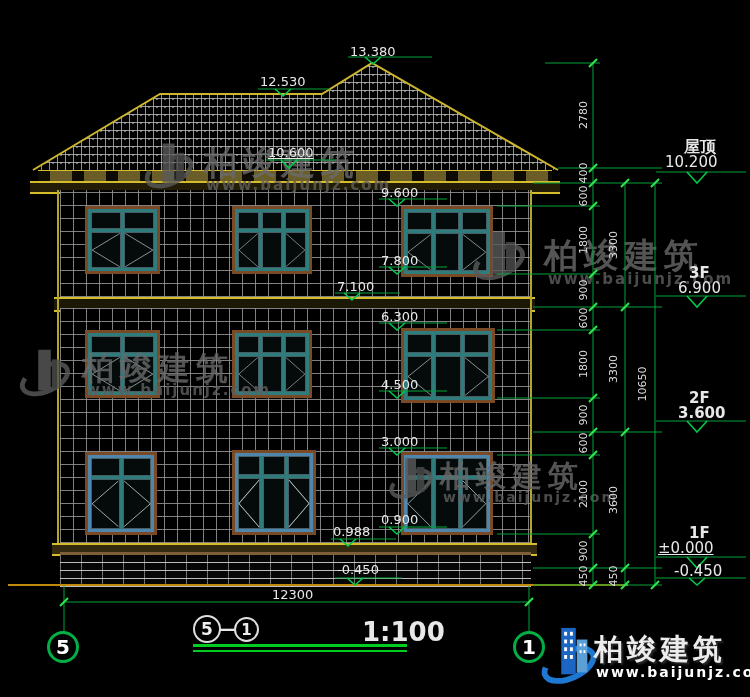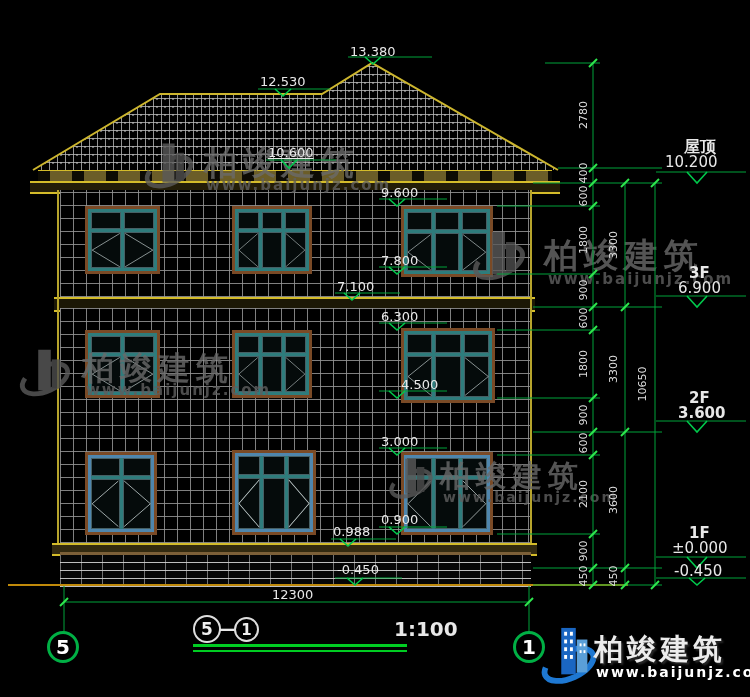--- a/index.html
+++ b/index.html
@@ -405,34 +405,34 @@
     <circle cx="529" cy="647" r="15" fill="none" stroke="#00b045" stroke-width="2"></circle>
   </svg>
 
   <div class="lbl mk" style="left:350px;top:44px;">13.380</div>
   <div class="lbl mk" style="left:260px;top:74px;">12.530</div>
   <div class="lbl mk" style="left:268px;top:145px;text-decoration:underline;">10.600</div>
   <div class="lbl mk" style="left:381px;top:185px;text-align:right;">9.600</div>
   <div class="lbl mk" style="left:381px;top:253px;">7.800</div>
   <div class="lbl mk" style="left:337px;top:279px;">7.100</div>
   <div class="lbl mk" style="left:381px;top:309px;">6.300</div>
-  <div class="lbl mk" style="left:401px;top:377px;">4.500</div>
+  <div class="lbl mk" style="left:381px;top:377px;">4.500</div>
   <div class="lbl mk" style="left:381px;top:434px;">3.000</div>
   <div class="lbl mk" style="left:381px;top:512px;">0.900</div>
   <div class="lbl mk" style="left:333px;top:524px;">0.988</div>
   <div class="lbl mk" style="left:337px;top:562px;">-0.450</div>
 
   <div class="lbl" style="left:684px;top:137px;font-size:16px;font-weight:bold;">屋顶</div>
   <div class="lbl flv" style="left:636px;top:153px;margin-left:29px;">10.200</div>
   <div class="lbl" style="left:689px;top:264px;font-size:15px;font-weight:bold;">3F</div>
   <div class="lbl flv" style="left:678px;top:279px;">6.900</div>
   <div class="lbl" style="left:689px;top:389px;font-size:15px;font-weight:bold;">2F</div>
   <div class="lbl flv" style="left:678px;top:404px;font-weight:bold;">3.600</div>
   <div class="lbl" style="left:689px;top:524px;font-size:15px;font-weight:bold;">1F</div>
-  <div class="lbl flv" style="left:672px;top:539px;">±0.000</div>
+  <div class="lbl flv" style="left:658px;top:539px;text-decoration:underline;">±0.000</div>
   <div class="lbl flv" style="left:674px;top:562px;">-0.450</div>
 
   <div class="dimv" style="left:556px;top:109px;">2780</div>
   <div class="dimv" style="left:556px;top:167px;">400</div>
   <div class="dimv" style="left:556px;top:190px;">600</div>
   <div class="dimv" style="left:556px;top:234px;">1800</div>
   <div class="dimv" style="left:556px;top:284px;">900</div>
   <div class="dimv" style="left:556px;top:312px;">600</div>
   <div class="dimv" style="left:556px;top:358px;">1800</div>
   <div class="dimv" style="left:556px;top:409px;">900</div>
@@ -456,21 +456,21 @@
     <span>1</span>
     </div>
 
   <div class="circ circ-w" style="left:193px;top:615px;width:28px;height:28px;font-size:17px;">
     <span>5</span>
     </div>
   <div class="lbl" style="left:219px;top:618px;font-size:18px;font-weight:bold;">—</div>
   <div class="circ circ-w" style="left:234px;top:617px;width:25px;height:25px;font-size:15px;">
     <span>1</span>
     </div>
-  <div class="lbl" style="left:362px;top:617px;font-size:20px;font-weight:bold;margin-left:32px;">1:100</div>
+  <div class="lbl" style="left:362px;top:617px;font-size:26px;font-weight:bold;">1:100</div>
   <div class="uline" style="left:193px;top:644px;width:214px;height:3px;"></div>
   <div class="uline" style="left:193px;top:650px;width:214px;height:2px;"></div>
 
   <div class="abs" style="left:538px;top:618px;width:212px;height:75px;">
     <svg width="58" height="66" viewBox="0 0 60 68" class="abs" style="left:2px;top:4px;">
       <ellipse cx="30" cy="44" rx="27" ry="14" fill="none" stroke="#1e78d2" stroke-width="6" stroke-dasharray="74 30" transform="rotate(-24 30 44)"></ellipse>
       <rect x="22" y="6" width="15" height="48" fill="#1a66c2"></rect>
       <rect x="38" y="18" width="11" height="34" fill="#5a9fd8"></rect>
       <rect x="25" y="10" width="3" height="4" fill="#fff"></rect>
         <rect x="31" y="10" width="3" height="4" fill="#fff"></rect>

